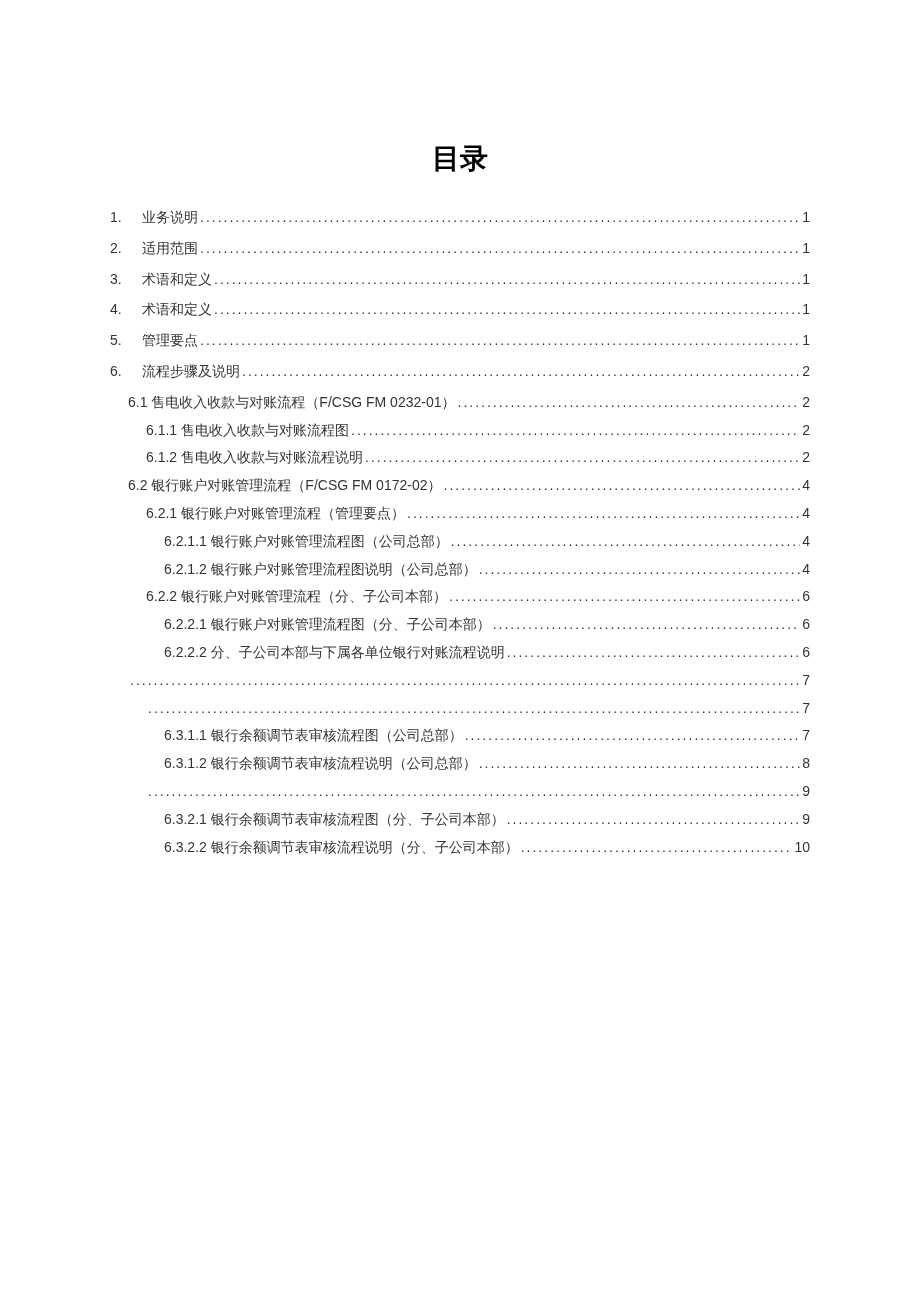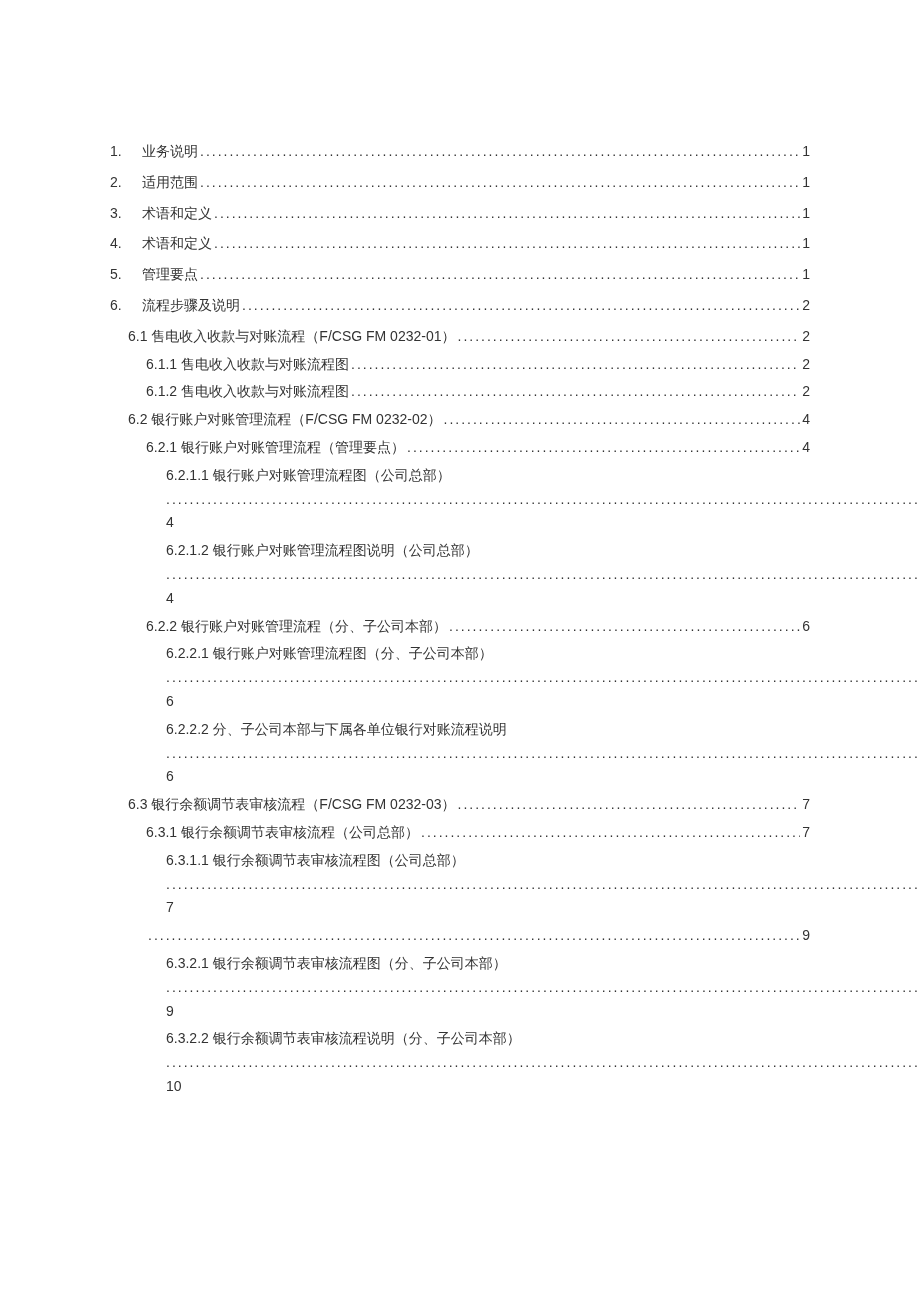--- a/index.html
+++ b/index.html
@@ -50,32 +50,33 @@
     }
     .entry-dots::after {
       content: "..............................................................................................................................................................................................";
     }
     .entry-page {
       flex: 0 0 auto;
     }
     .indent-0 { padding-left: 0; }
     .indent-1 { padding-left: 18px; }
     .indent-2 { padding-left: 36px; }
-    .indent-3 { padding-left: 54px; flex-direction: column; }
+    .indent-3 { padding-left: 54px; }
     .loose .entry-num {
       padding-right: 4px;
     }
     .tight {
       margin-bottom: 4px;
     }
   </style>
 </head>
 <body>
 
 <div class="page">
+  <h1 class="title">目录</h1>
   <div id="toc-container">
       <div class="toc-entry indent-0 loose">
         <span class="entry-num">1.</span>
         <span class="entry-label">业务说明</span>
         <span class="entry-dots"></span>
         <span class="entry-page">1</span>
       </div>
       <div class="toc-entry indent-0 loose">
         <span class="entry-num">2.</span>
         <span class="entry-label">适用范围</span>
@@ -110,26 +111,26 @@
         <span class="entry-label">6.1 售电收入收款与对账流程（F/CSG FM 0232-01）</span>
         <span class="entry-dots"></span>
         <span class="entry-page">2</span>
       </div>
       <div class="toc-entry indent-2 tight">
         <span class="entry-label">6.1.1 售电收入收款与对账流程图</span>
         <span class="entry-dots"></span>
         <span class="entry-page">2</span>
       </div>
       <div class="toc-entry indent-2 tight">
-        <span class="entry-label">6.1.2 售电收入收款与对账流程图</span>
+        <span class="entry-label">6.1.2 售电收入收款与对账流程说明</span>
         <span class="entry-dots"></span>
         <span class="entry-page">2</span>
       </div>
       <div class="toc-entry indent-1 tight">
-        <span class="entry-label">6.2 银行账户对账管理流程（F/CSG FM 0232-02）</span>
+        <span class="entry-label">6.2 银行账户对账管理流程（F/CSG FM 0172-02）</span>
         <span class="entry-dots"></span>
         <span class="entry-page">4</span>
       </div>
       <div class="toc-entry indent-2 tight">
         <span class="entry-label">6.2.1 银行账户对账管理流程（管理要点）</span>
         <span class="entry-dots"></span>
         <span class="entry-page">4</span>
       </div>
       <div class="toc-entry indent-3 tight">
         <span class="entry-label">6.2.1.1 银行账户对账管理流程图（公司总部）</span>
@@ -150,33 +151,36 @@
         <span class="entry-label">6.2.2.1 银行账户对账管理流程图（分、子公司本部）</span>
         <span class="entry-dots"></span>
         <span class="entry-page">6</span>
       </div>
       <div class="toc-entry indent-3 tight">
         <span class="entry-label">6.2.2.2 分、子公司本部与下属各单位银行对账流程说明</span>
         <span class="entry-dots"></span>
         <span class="entry-page">6</span>
       </div>
       <div class="toc-entry indent-1 tight">
-        <span class="entry-label">6.3 银行余额调节表审核流程（F/CSG FM 0232-03）</span>
         <span class="entry-dots"></span>
         <span class="entry-page">7</span>
       </div>
       <div class="toc-entry indent-2 tight">
-        <span class="entry-label">6.3.1 银行余额调节表审核流程（公司总部）</span>
         <span class="entry-dots"></span>
         <span class="entry-page">7</span>
       </div>
       <div class="toc-entry indent-3 tight">
         <span class="entry-label">6.3.1.1 银行余额调节表审核流程图（公司总部）</span>
         <span class="entry-dots"></span>
         <span class="entry-page">7</span>
+      </div>
+      <div class="toc-entry indent-3 tight">
+        <span class="entry-label">6.3.1.2 银行余额调节表审核流程说明（公司总部）</span>
+        <span class="entry-dots"></span>
+        <span class="entry-page">8</span>
       </div>
       <div class="toc-entry indent-2 tight">
         <span class="entry-dots"></span>
         <span class="entry-page">9</span>
       </div>
       <div class="toc-entry indent-3 tight">
         <span class="entry-label">6.3.2.1 银行余额调节表审核流程图（分、子公司本部）</span>
         <span class="entry-dots"></span>
         <span class="entry-page">9</span>
       </div>

